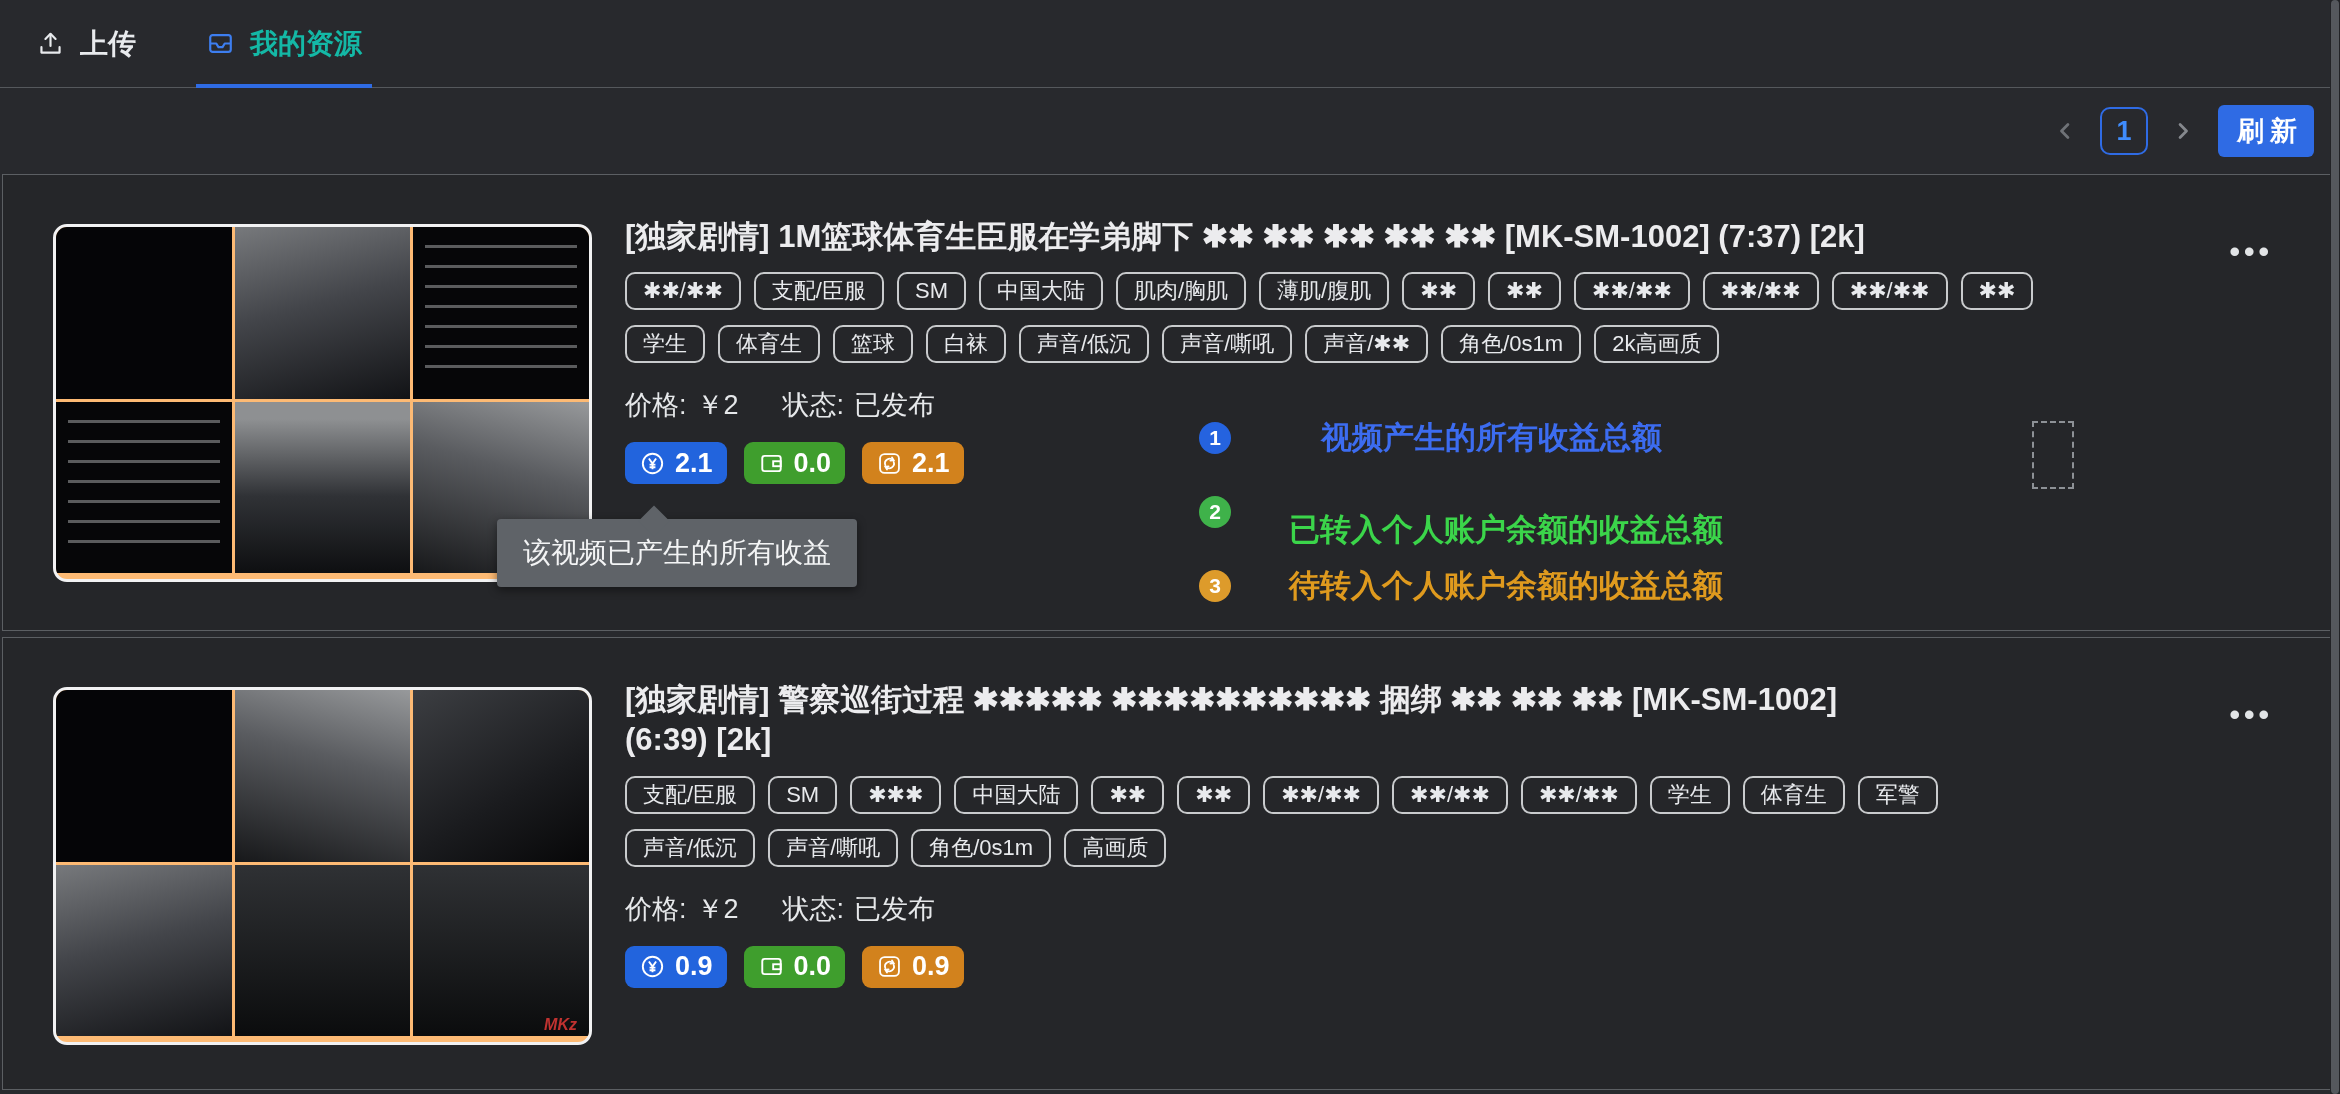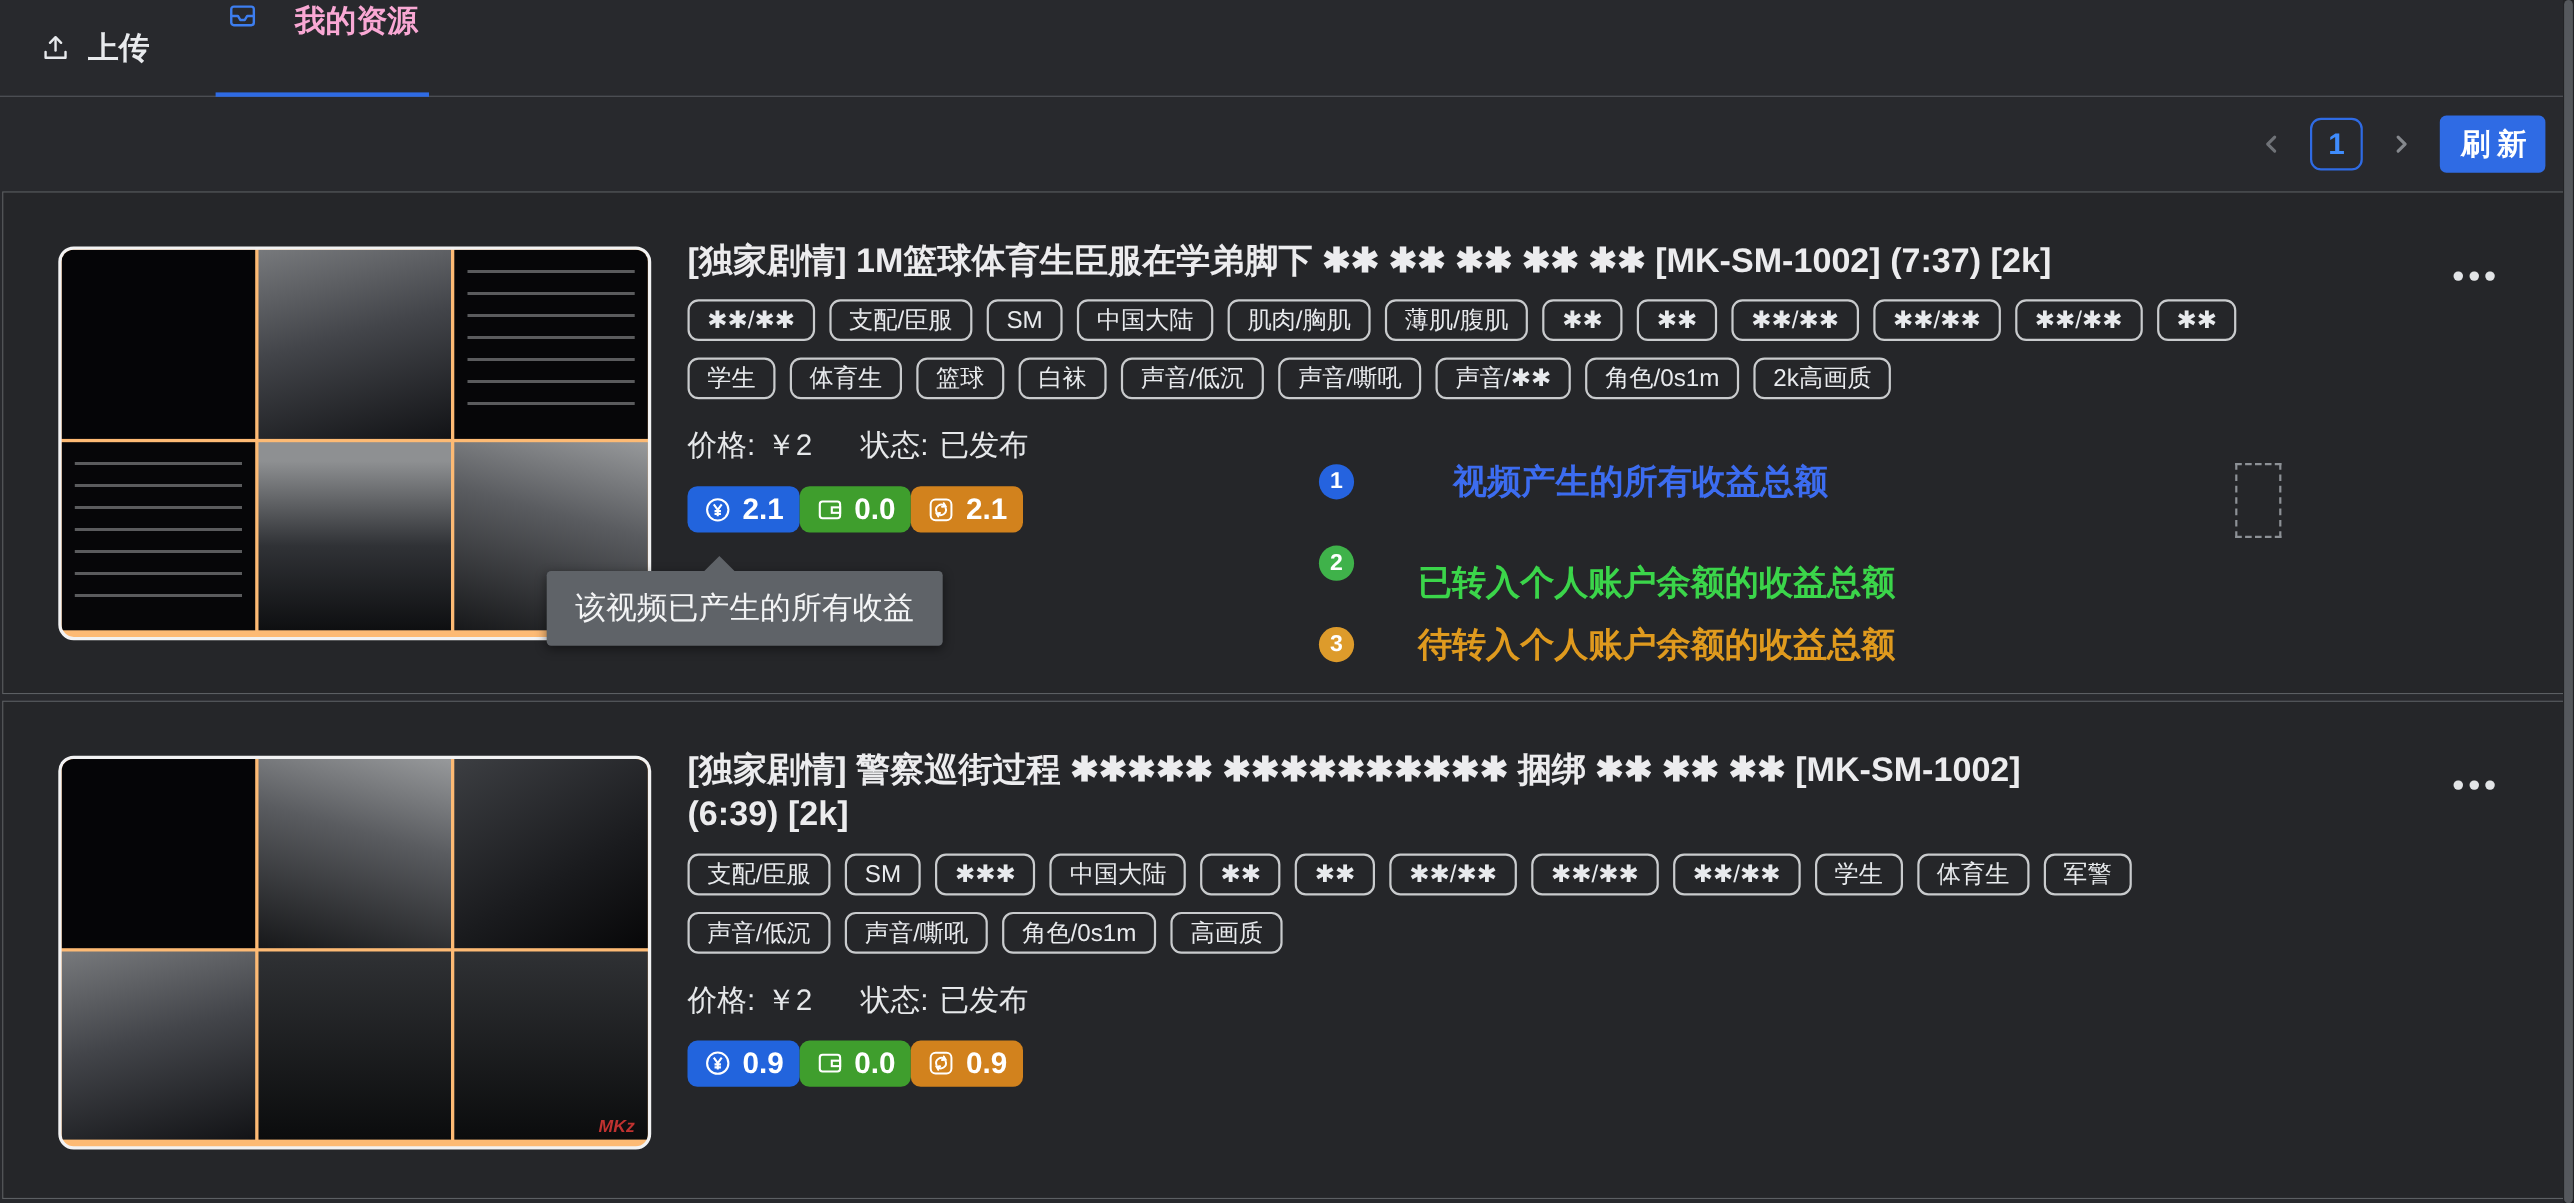--- a/index.html
+++ b/index.html
@@ -5,21 +5,21 @@
   * { margin:0; padding:0; box-sizing:border-box; }
   html,body { background:#1b1c1f; }
   .screen{
     position:relative; width:2340px; height:1094px; overflow:hidden;
     background:#28292d; color:#e8eaed;
     font-family:"Liberation Sans", sans-serif;
   }
   
   .topbar{ height:88px; border-bottom:1px solid #55585c; display:flex; align-items:center; position:relative; background:#28292d; }
   .upload-btn{ display:flex; align-items:center; gap:15px; margin-left:36px; font-size:28px; font-weight:600; cursor:pointer; }
-  .res-tab{ position:relative; display:flex; align-items:flex-start; gap:33px; margin-left:64px; height:100%; padding:0 6px; font-size:28px; font-weight:600; color:#f9a8d4; cursor:pointer; }
+  .res-tab{ position:relative; display:flex; align-items:center; gap:15px; margin-left:64px; height:100%; padding:0 6px; font-size:28px; font-weight:600; color:#14b8a6; cursor:pointer; }
   .res-tab .underline{ position:absolute; left:-4px; right:-4px; bottom:-1px; height:4px; background:#2f6be4; }
   
   .toolbar{ height:86px; display:flex; align-items:center; justify-content:flex-end; gap:20px; padding-right:26px; }
   .chev{ width:30px; height:30px; display:flex; align-items:center; justify-content:center; cursor:pointer; }
   .pagebox{ width:48px; height:48px; border:2px solid #2f6be4; border-radius:10px; color:#3f8cfd; font-size:27px; font-weight:700; display:flex; align-items:center; justify-content:center; cursor:pointer; }
   .refresh{ min-width:96px; height:52px; background:#2f6be4; border-radius:6px; color:#fff; font-size:27px; font-weight:600; display:flex; align-items:center; justify-content:center; letter-spacing:6px; padding-left:8px; cursor:pointer; }
   
   .card{ position:relative; margin:0 2px; background:#252629; border:1px solid #5c5f63; display:flex; }
   .card-1{ height:457px; }
   .card-2{ height:453px; margin-top:6px; }
@@ -35,21 +35,21 @@
   .tx::before{ content:""; position:absolute; left:12px; right:12px; top:18px; bottom:18px;
     background:repeating-linear-gradient(180deg,#aeb0b2 0 3px,transparent 3px 20px); opacity:.5; }
   .wm{ position:absolute; right:12px; bottom:8px; font-size:16px; font-weight:700; font-style:italic; color:#c03230; z-index:2; }
   .content{ flex:1; margin:42px 90px 0 33px; position:relative; }
   .title{ font-size:31px; font-weight:700; line-height:1.3; color:#ececee; max-width:1600px; white-space:pre-line; }
   .tagrow{ display:flex; gap:13px; margin-top:15px; }
   .chip{ height:38px; padding:0 16px; border:2px solid #c9cbcd; border-radius:10px; font-size:22px; color:#e8eaed; display:inline-flex; align-items:center; white-space:nowrap; cursor:pointer; }
   .meta{ display:flex; align-items:baseline; margin-top:24px; font-size:27px; color:#e6e8ea; }
   .meta .v{ margin-left:10px; }
   .meta .status-group{ margin-left:44px; }
-  .badges{ display:flex; margin-top:19px; }
+  .badges{ display:flex; gap:17px; margin-top:19px; }
   .badge{ height:42px; border-radius:9px; display:flex; align-items:center; gap:9px; padding:0 14px; font-size:27px; font-weight:700; color:#fff; cursor:pointer; }
   .badge-blue{ background:#2264dd; }
   .badge-green{ background:#3f9e2d; }
   .badge-orange{ background:#d2821d; }
   
   .ann-block{ position:absolute; left:1196px; top:243px; display:flex; flex-direction:column; gap:34px; }
   .ann-row{ display:flex; align-items:center; gap:58px; height:40px; }
   .ann-num{ width:32px; height:32px; border-radius:50%; display:flex; align-items:center; justify-content:center; font-size:21px; font-weight:700; color:#fff; }
   .ann-1 .ann-num{ background:#2563df; }
   .ann-2 .ann-num{ background:#3fb24a; }

